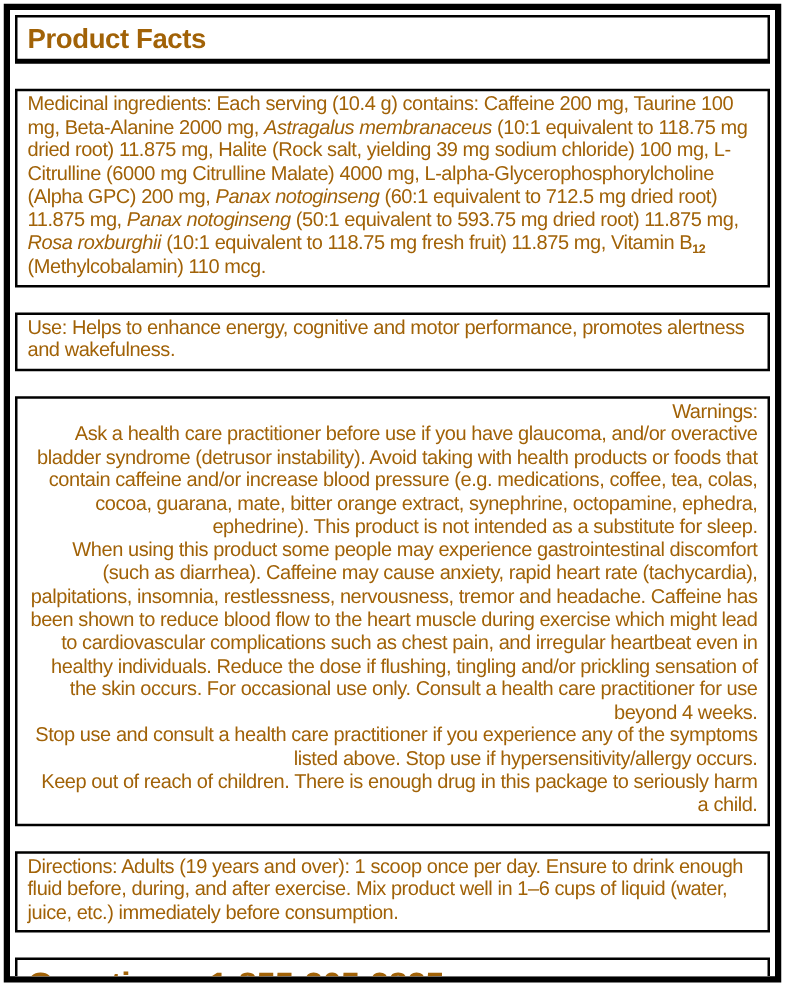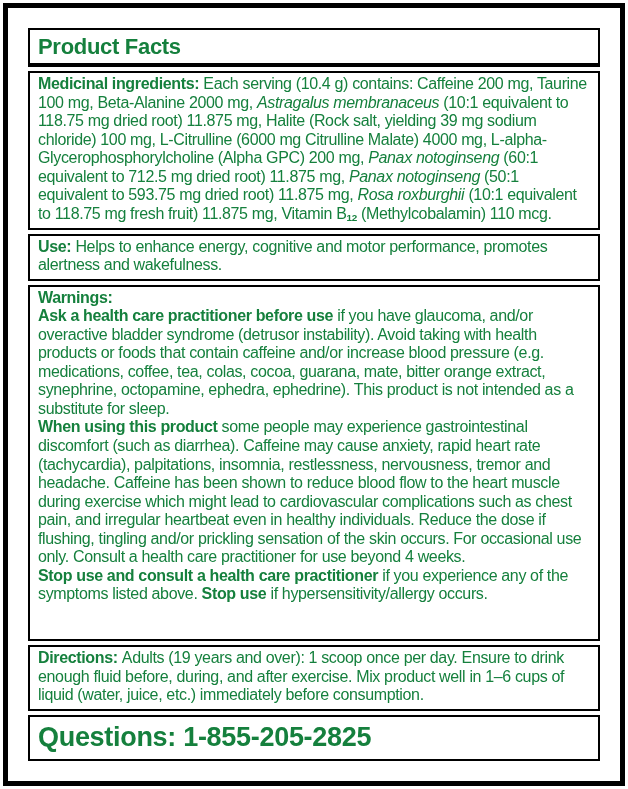--- a/index.html
+++ b/index.html
@@ -6,55 +6,55 @@
     margin: 0;
     padding: 0;
     background: #ffffff;
   }
   .label {
     box-sizing: border-box;
     width: 622px;
     height: 783px;
     margin: 3px;
     border: 5px solid #000000;
-    padding: 20px;
+    padding: 4px;
     display: flex;
     flex-direction: column;
-    gap: 4px;
+    gap: 20px;
     background: #ffffff;
-    color: #15803d;
+    color: #a16207;
     font-family: "Liberation Sans", "DejaVu Sans", sans-serif;
     overflow: hidden;
   }
   .box {
     box-sizing: border-box;
     border: 2px solid #000000;
     padding: 2px 8px 4px 8px;
     flex: 0 0 auto;
     background: #ffffff;
   }
-  .box.grow { flex: 1 1 auto; }
+  .box.grow { flex: 1 1 auto; text-align: right; }
   .title-box {
     border-bottom-width: 4px;
     padding: 5px 8px 4px 8px;
   }
   .title-box h1 {
     margin: 0;
     font-size: 22px;
     font-weight: bold;
     letter-spacing: -0.3px;
     line-height: 1.1;
   }
   .box p {
     margin: 0;
     font-size: 16px;
     line-height: 1.16;
     letter-spacing: -0.35px;
   }
-  .seg-b { font-weight: bold; }
+  .seg-b { font-weight: normal; }
   .seg-i { font-style: italic; text-align: right; }
   sub {
     font-size: 0.62em;
     line-height: 0;
     vertical-align: baseline;
     position: relative;
     top: 0.25em;
     font-weight: bold;
   }
   .questions-box {
@@ -81,20 +81,21 @@
 
   <section class="box">
     <p><span class="seg-b">Use: </span><span>Helps to enhance energy, cognitive and motor performance, promotes alertness and wakefulness.</span></p>
   </section>
 
   <section class="box grow">
     <p><span class="seg-b">Warnings:</span></p>
     <p><span class="seg-b">Ask a health care practitioner before use</span><span> if you have glaucoma, and/or overactive bladder syndrome (detrusor instability). Avoid taking with health products or foods that contain caffeine and/or increase blood pressure (e.g. medications, coffee, tea, colas, cocoa, guarana, mate, bitter orange extract, synephrine, octopamine, ephedra, ephedrine). This product is not intended as a substitute for sleep.</span></p>
     <p><span class="seg-b">When using this product</span><span> some people may experience gastrointestinal discomfort (such as diarrhea). Caffeine may cause anxiety, rapid heart rate (tachycardia), palpitations, insomnia, restlessness, nervousness, tremor and headache. Caffeine has been shown to reduce blood flow to the heart muscle during exercise which might lead to cardiovascular complications such as chest pain, and irregular heartbeat even in healthy individuals. Reduce the dose if flushing, tingling and/or prickling sensation of the skin occurs. For occasional use only. Consult a health care practitioner for use beyond 4 weeks.</span></p>
     <p><span class="seg-b">Stop use and consult a health care practitioner</span><span> if you experience any of the symptoms listed above. </span><span class="seg-b">Stop use</span><span> if hypersensitivity/allergy occurs.</span></p>
+    <p><span class="seg-b">Keep out of reach of children.</span><span> There is enough drug in this package to seriously harm a child.</span></p>
   </section>
 
   <section class="box">
     <p><span class="seg-b">Directions: </span><span>Adults (19 years and over): 1 scoop once per day. Ensure to drink enough fluid before, during, and after exercise. Mix product well in 1–6 cups of liquid (water, juice, etc.) immediately before consumption.</span></p>
   </section>
 
 
   <section class="box questions-box">
     <p>Questions: 1-855-205-2825</p>
   </section>

